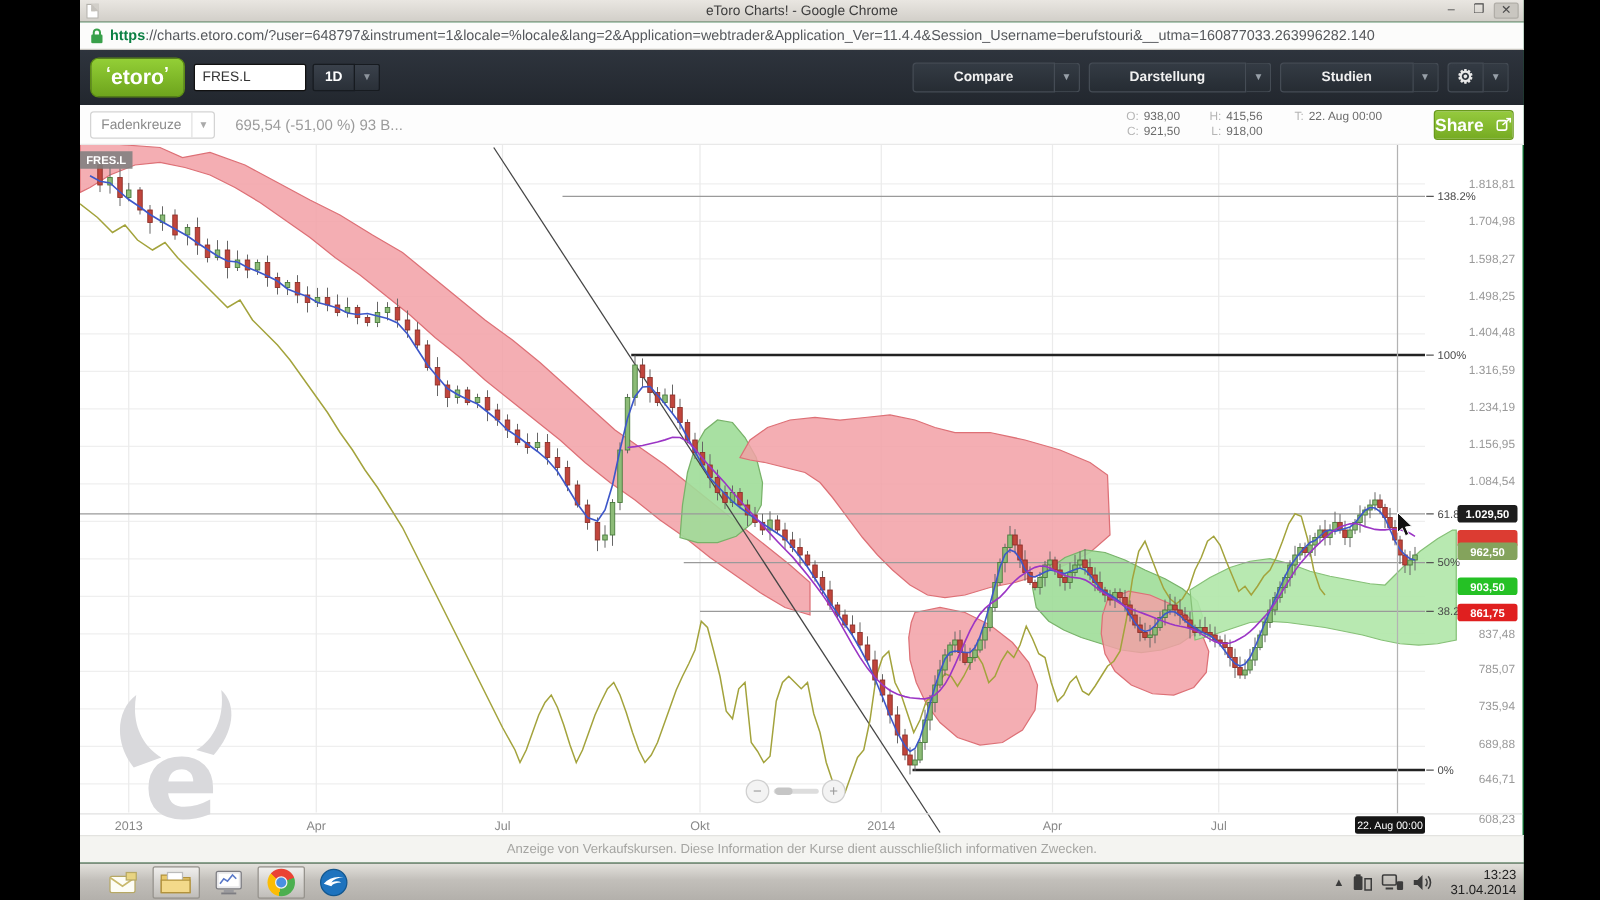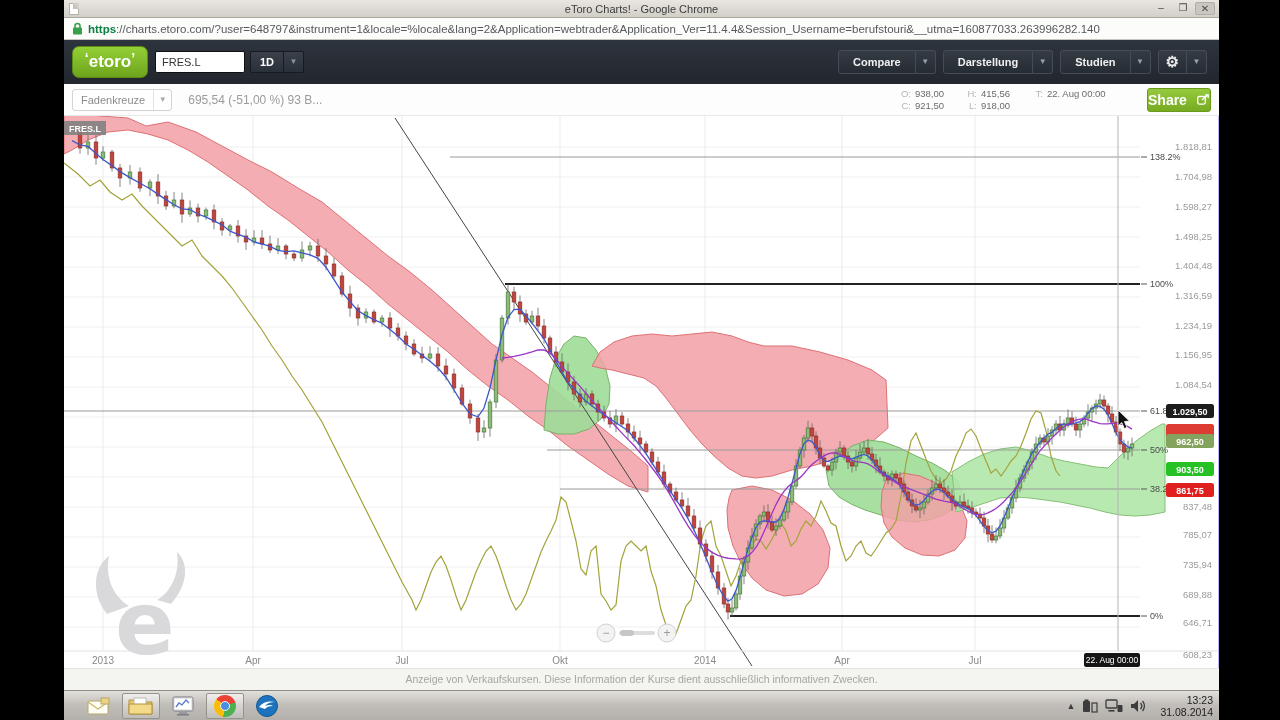--- a/index.html
+++ b/index.html
@@ -1,18 +1,18 @@
 <!DOCTYPE html>
 <html><head>
 <meta charset="utf-8">
 <style>
   html,body{margin:0;padding:0;background:#000;width:1280px;height:720px;overflow:hidden;
     font-family:"Liberation Sans",sans-serif;-webkit-font-smoothing:antialiased;}
   *{box-sizing:border-box;}
-  .screen{position:absolute;left:64px;top:0;width:1155px;height:720px;background:#c4b5fd;}
+  .screen{position:absolute;left:64px;top:0;width:1155px;height:720px;background:#15803d;}
   
   .titlebar{position:absolute;left:0;top:0;width:100%;height:18px;
     background:linear-gradient(#e9e6e1,#d2cfc9);border-bottom:1px solid #aaa79f;
     display:flex;align-items:center;}
   .pageicon{width:10px;height:12px;background:#fff;border:1px solid #b5b2ac;margin-left:5px;position:relative;}
   .pageicon:after{content:"";position:absolute;right:-1px;top:-1px;border:3px solid;
     border-color:#d2cfc9 #d2cfc9 #c5c2bc #c5c2bc;}
   .title-text{position:absolute;left:0;right:0;text-align:center;font-size:11px;color:#3c3c3c;}
   .winbtns{margin-left:auto;display:flex;align-items:center;gap:2px;padding-right:4px;z-index:2;}
   .winbtn{width:20px;height:13px;font-size:10px;line-height:12px;text-align:center;color:#4a4a4a;}
@@ -32,21 +32,21 @@
   .logo .horn{font-weight:bold;position:relative;top:-4px;font-size:14px;}
   .sym-input{margin-left:7px;width:90px;height:22px;background:#fff;border:1px solid #111;
     border-radius:2px;font-size:11px;color:#333;padding:0 6px;line-height:20px;}
   .tf-group{display:flex;margin-left:5px;height:22px;}
   .tf-btn{min-width:34px;background:linear-gradient(#3a414b,#2a3038);border:1px solid #171b20;
     color:#fff;font-size:11px;font-weight:bold;text-align:center;line-height:20px;border-radius:2px 0 0 2px;}
   .tf-caret{width:20px;background:linear-gradient(#3a414b,#2a3038);border:1px solid #171b20;border-left:none;
     color:#8d949c;font-size:8px;text-align:center;line-height:20px;border-radius:0 2px 2px 0;}
   .right-tools{margin-left:auto;display:flex;align-items:center;padding-right:12px;}
   .tool-group{display:flex;height:24px;margin-left:7px;}
-  .tool-btn{padding:0 14px;background:linear-gradient(#343b44,#262c33);border:1px solid #454c55;
+  .tool-btn{padding:0 32px;background:linear-gradient(#343b44,#262c33);border:1px solid #454c55;
     color:#f0f0f0;font-size:11px;font-weight:bold;line-height:22px;border-radius:3px 0 0 3px;}
   .tool-caret{width:20px;background:linear-gradient(#343b44,#262c33);border:1px solid #454c55;border-left:none;
     color:#98a0a8;font-size:8px;text-align:center;line-height:22px;border-radius:0 3px 3px 0;}
   .gear{font-size:15px;color:#e8e8e8;padding:0 7px;line-height:22px;}
   
   .chartbar{position:absolute;left:0;top:84px;width:100%;height:32px;background:#fdfdfd;
     border-bottom:1px solid #e9e9e9;display:flex;align-items:center;}
   .cross-select{margin-left:8px;height:22px;border:1px solid #d4d4d4;border-radius:3px;background:#fff;
     display:flex;align-items:center;font-size:11px;color:#8b8b8b;}
   .cross-select .lbl{padding:0 8px;}
@@ -699,17 +699,17 @@
         <rect x="1" y="1" width="11" height="8" rx="1" fill="none" stroke="#3c3c3c" stroke-width="1.3"></rect>
         <rect x="3.5" y="11" width="6" height="1.6" fill="#3c3c3c"></rect>
         <rect x="12.5" y="6" width="5" height="7" rx="1" fill="#3c3c3c"></rect>
       </svg>
       <svg width="17" height="14" viewBox="0 0 17 14">
         <path d="M1 5 h3 l4 -4 v12 l-4 -4 h-3 z" fill="#3c3c3c"></path>
         <path d="M10.5 4 a4.5 4.5 0 0 1 0 6 M12.5 2 a7.5 7.5 0 0 1 0 10" fill="none" stroke="#3c3c3c" stroke-width="1.3"></path>
       </svg>
       <div class="clock">
         <div>13:23</div>
-        <div>31.08.2014</div>
+        <div>31.04.2014</div>
       </div>
     </div>
   </div>
 </div>
 
 </body></html>

